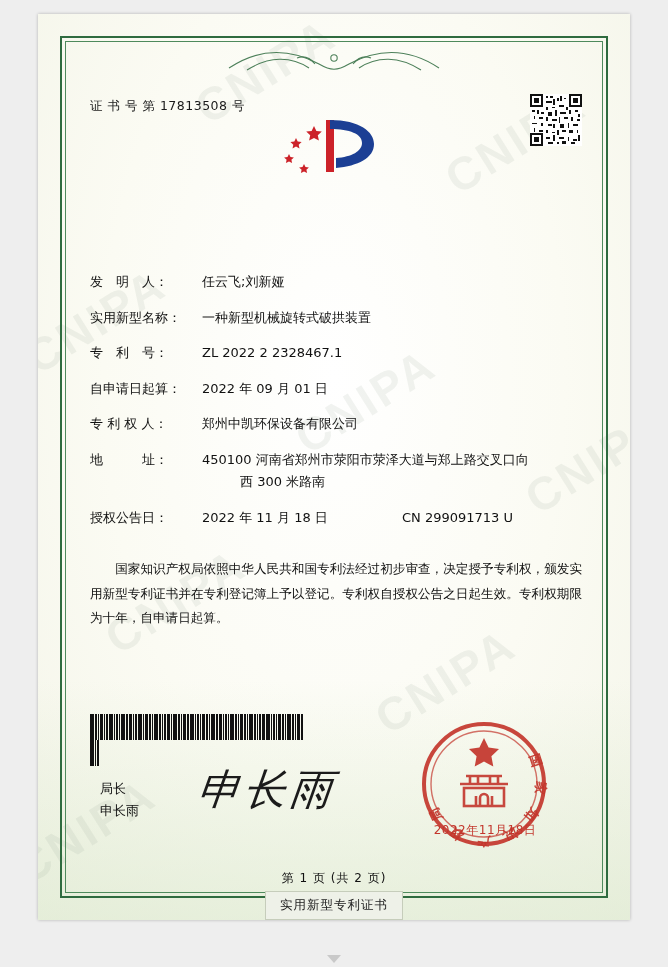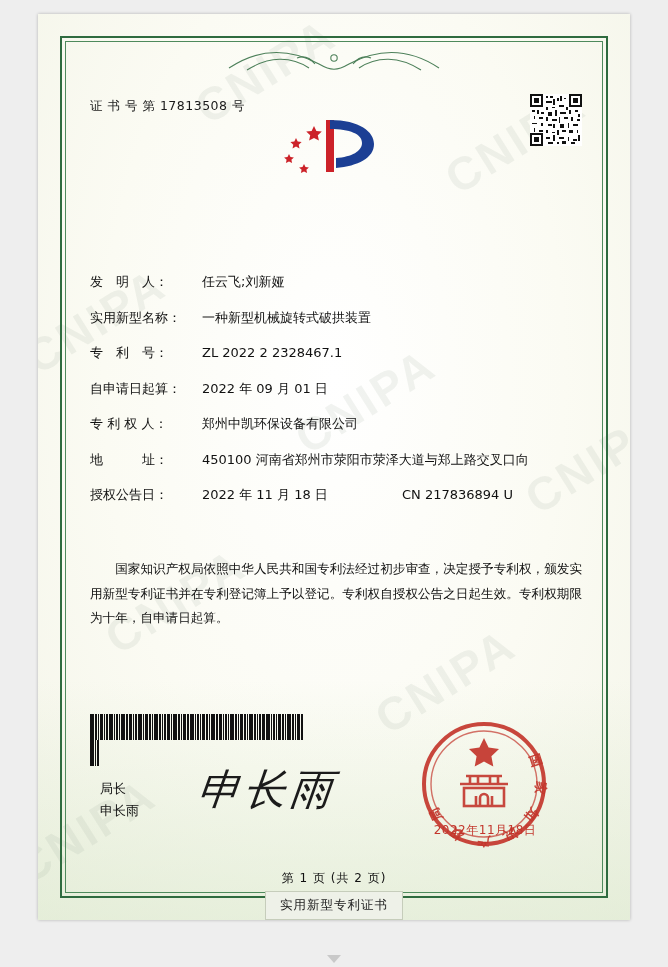--- a/index.html
+++ b/index.html
@@ -394,27 +394,28 @@
         <div class="fvalue">2022 年 09 月 01 日</div>
       </div>
       <div class="frow">
         <div class="flabel">专 利 权 人：</div>
         <div class="fvalue">郑州中凯环保设备有限公司</div>
       </div>
       <div class="frow">
         <div class="flabel">地　　　址：</div>
         <div class="fvalue">
           <span>450100 河南省郑州市荥阳市荥泽大道与郑上路交叉口向</span>
+          <span class="second-line">西 300 米路南</span>
         </div>
       </div>
       <div class="frow split">
         <div class="flabel">授权公告日：</div>
         <div class="fvalue">
           <span class="v1">2022 年 11 月 18 日</span>
-          <span class="v2">CN 217836894 U</span>
+          <span class="v2">CN 299091713 U</span>
         </div>
       </div>
     </div>
 
     <div class="paras">
       <p>国家知识产权局依照中华人民共和国专利法经过初步审查，决定授予专利权，颁发实用新型专利证书并在专利登记簿上予以登记。专利权自授权公告之日起生效。专利权期限为十年，自申请日起算。</p>
     </div>
 
     <div class="barcode"><i style="width: 4px;"></i><i style="width: 2px;"></i><i style="width: 1px;"></i><i style="width: 3px;"></i><i style="width: 1px;"></i><i style="width: 2px;"></i><i style="width: 4px;"></i><i style="width: 1px;"></i><i style="width: 2px;"></i><i style="width: 1px;"></i><i style="width: 4px;"></i><i style="width: 2px;"></i><i style="width: 3px;"></i><i style="width: 1px;"></i><i style="width: 2px;"></i><i style="width: 4px;"></i><i style="width: 1px;"></i><i style="width: 3px;"></i><i style="width: 2px;"></i><i style="width: 1px;"></i><i style="width: 4px;"></i><i style="width: 2px;"></i><i style="width: 1px;"></i><i style="width: 2px;"></i><i style="width: 3px;"></i><i style="width: 1px;"></i><i style="width: 4px;"></i><i style="width: 2px;"></i><i style="width: 1px;"></i><i style="width: 3px;"></i><i style="width: 2px;"></i><i style="width: 4px;"></i><i style="width: 1px;"></i><i style="width: 2px;"></i><i style="width: 1px;"></i><i style="width: 3px;"></i><i style="width: 2px;"></i><i style="width: 1px;"></i><i style="width: 4px;"></i><i style="width: 2px;"></i><i style="width: 3px;"></i><i style="width: 1px;"></i><i style="width: 2px;"></i><i style="width: 1px;"></i><i style="width: 4px;"></i><i style="width: 2px;"></i><i style="width: 1px;"></i><i style="width: 3px;"></i><i style="width: 2px;"></i><i style="width: 1px;"></i><i style="width: 4px;"></i><i style="width: 2px;"></i><i style="width: 1px;"></i><i style="width: 2px;"></i><i style="width: 3px;"></i><i style="width: 4px;"></i><i style="width: 1px;"></i><i style="width: 2px;"></i><i style="width: 1px;"></i><i style="width: 3px;"></i><i style="width: 2px;"></i><i style="width: 1px;"></i><i style="width: 4px;"></i><i style="width: 2px;"></i><i style="width: 1px;"></i><i style="width: 3px;"></i><i style="width: 2px;"></i><i style="width: 4px;"></i><i style="width: 1px;"></i><i style="width: 2px;"></i></div>
 

